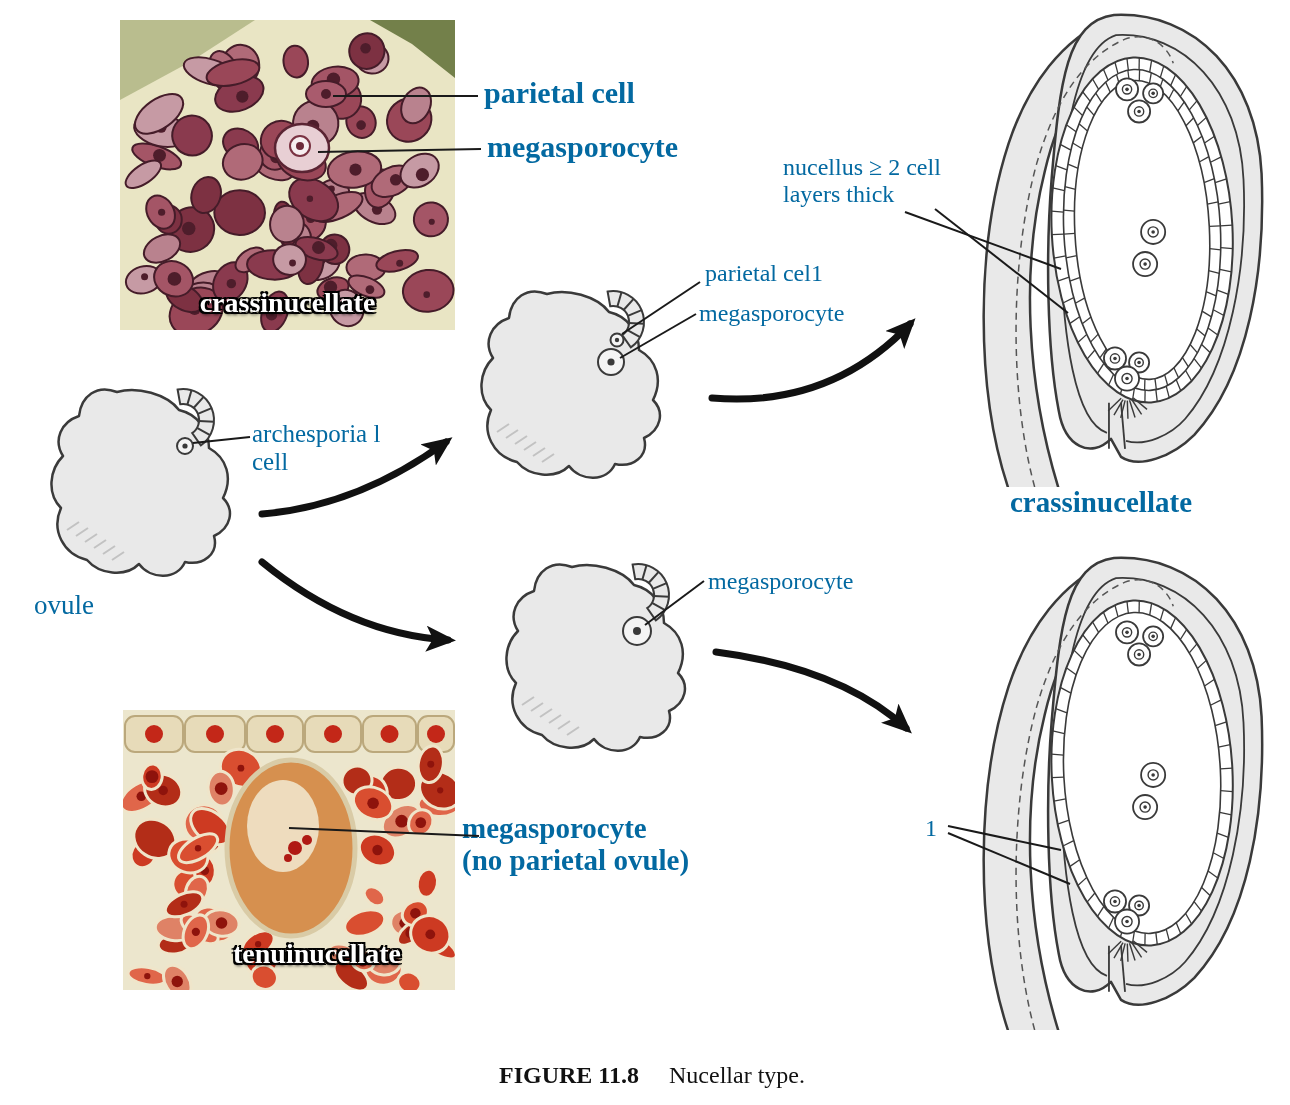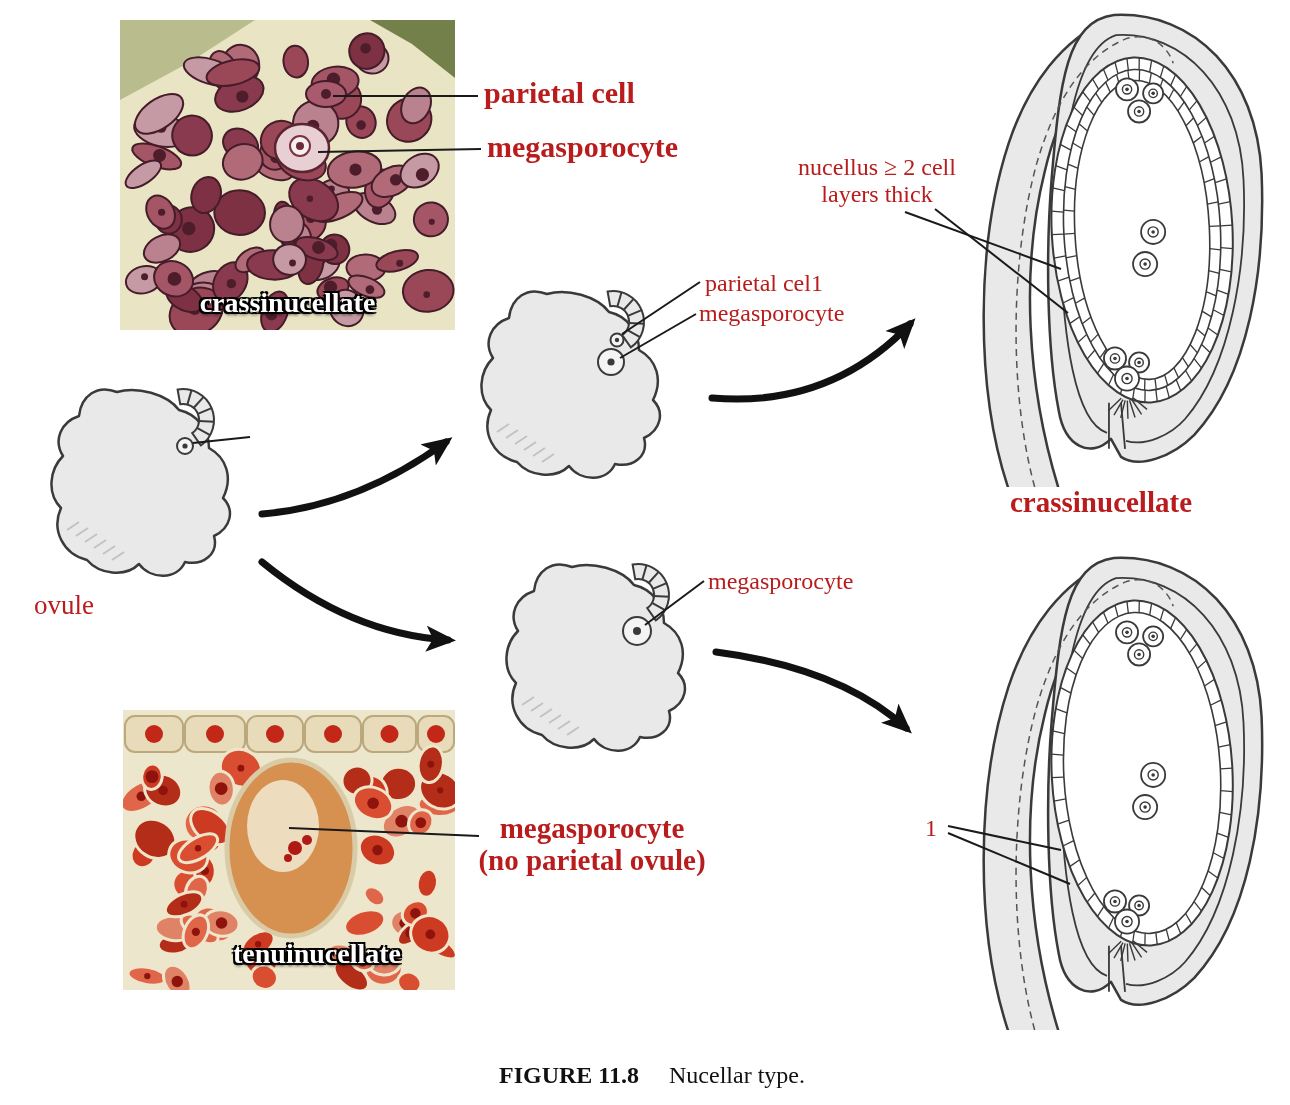--- a/index.html
+++ b/index.html
@@ -2,24 +2,24 @@
 <html><head>
 <meta charset="utf-8">
 <style>
   html,body{margin:0;padding:0;background:#ffffff;}
   #canvas{
     position:relative;width:1290px;height:1105px;background:#ffffff;overflow:hidden;
     font-family:"Liberation Serif","DejaVu Serif",serif;color:#111;
   }
   svg.fig{position:absolute;z-index:1;}
   #overlay{position:absolute;left:0;top:0;z-index:50;pointer-events:none;}
-  .lbl{position:absolute;z-index:10;font-size:25px;line-height:1.12;color:#b91c1c;white-space:nowrap;}
+  .lbl{position:absolute;z-index:10;font-size:25px;line-height:1.12;color:#0369a1;white-space:nowrap;}
   .lbl-sm{font-size:24px;}
   .lbl-bold{font-weight:bold;font-size:30px;}
-  .center{text-align:center;white-space:normal;}
+  .center{text-align:left;white-space:normal;}
   .photo-label{
     position:absolute;z-index:10;font-weight:bold;font-size:28px;color:#fff;text-align:center;
     text-shadow:-2px -2px 0 #000,2px -2px 0 #000,-2px 2px 0 #000,2px 2px 0 #000,0 3px 3px rgba(0,0,0,.65);
   }
   .caption{position:absolute;z-index:10;width:100%;text-align:center;font-size:24px;}
   .caption .cap-label{font-weight:bold;margin-right:30px;margin-left:14px;}
 </style>
 </head>
 <body>
 
@@ -511,24 +511,28 @@
       <line x1="164.0" y1="392.9" x2="155.0" y2="408.5" stroke="#3a3a3a" stroke-width="1.4"></line>
       <line x1="162.2" y1="391.6" x2="149.3" y2="404.1" stroke="#3a3a3a" stroke-width="1.4"></line>
     </svg>
 
   <div class="lbl lbl-bold" style="left:484px;top:76px;">parietal cell</div>
   <div class="lbl lbl-bold" style="left:487px;top:130px;">megasporocyte</div>
 
   <div class="photo-label" style="left:120px;top:287px;width:335px;">crassinucellate</div>
   <div class="photo-label" style="left:123px;top:938px;width:388px;">tenuinucellate</div>
 
+  <div class="lbl center" style="left:252px;top:420px;width:150px;">
+    <div>archesporia l</div>
+    <div>cell</div>
+  </div>
 
   <div class="lbl" style="left:34px;top:590px;font-size:27px;">ovule</div>
 
-  <div class="lbl lbl-sm" style="left:705px;top:270px;">parietal cel1</div>
+  <div class="lbl lbl-sm" style="left:705px;top:260px;">parietal cel1</div>
   <div class="lbl lbl-sm" style="left:699px;top:300px;">megasporocyte</div>
 
   <div class="lbl lbl-sm center" style="left:783px;top:154px;width:188px;">
     <div>nucellus ≥ 2 cell</div>
     <div>layers thick</div>
   </div>
 
   <div class="lbl lbl-bold" style="left:1010px;top:486px;font-size:29px;">crassinucellate</div>
 
   <div class="lbl lbl-sm" style="left:708px;top:568px;">megasporocyte</div>

